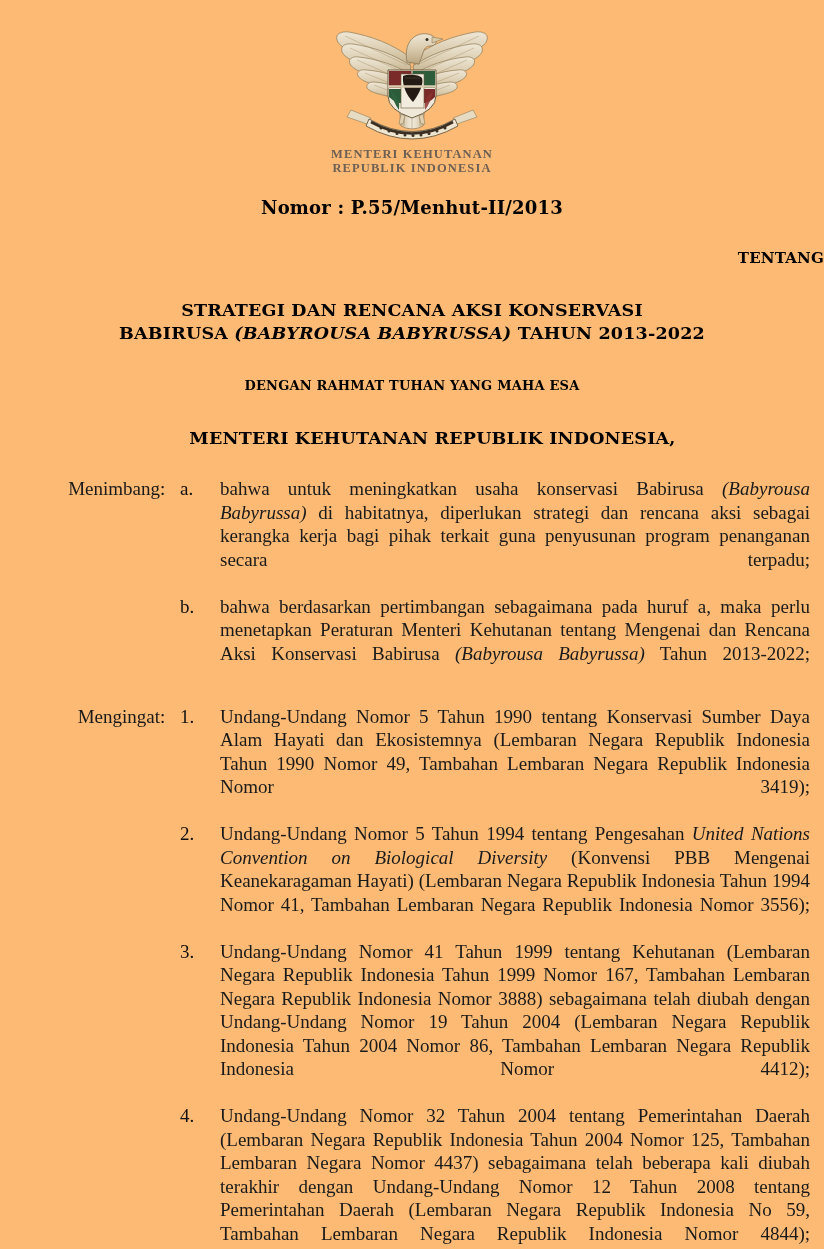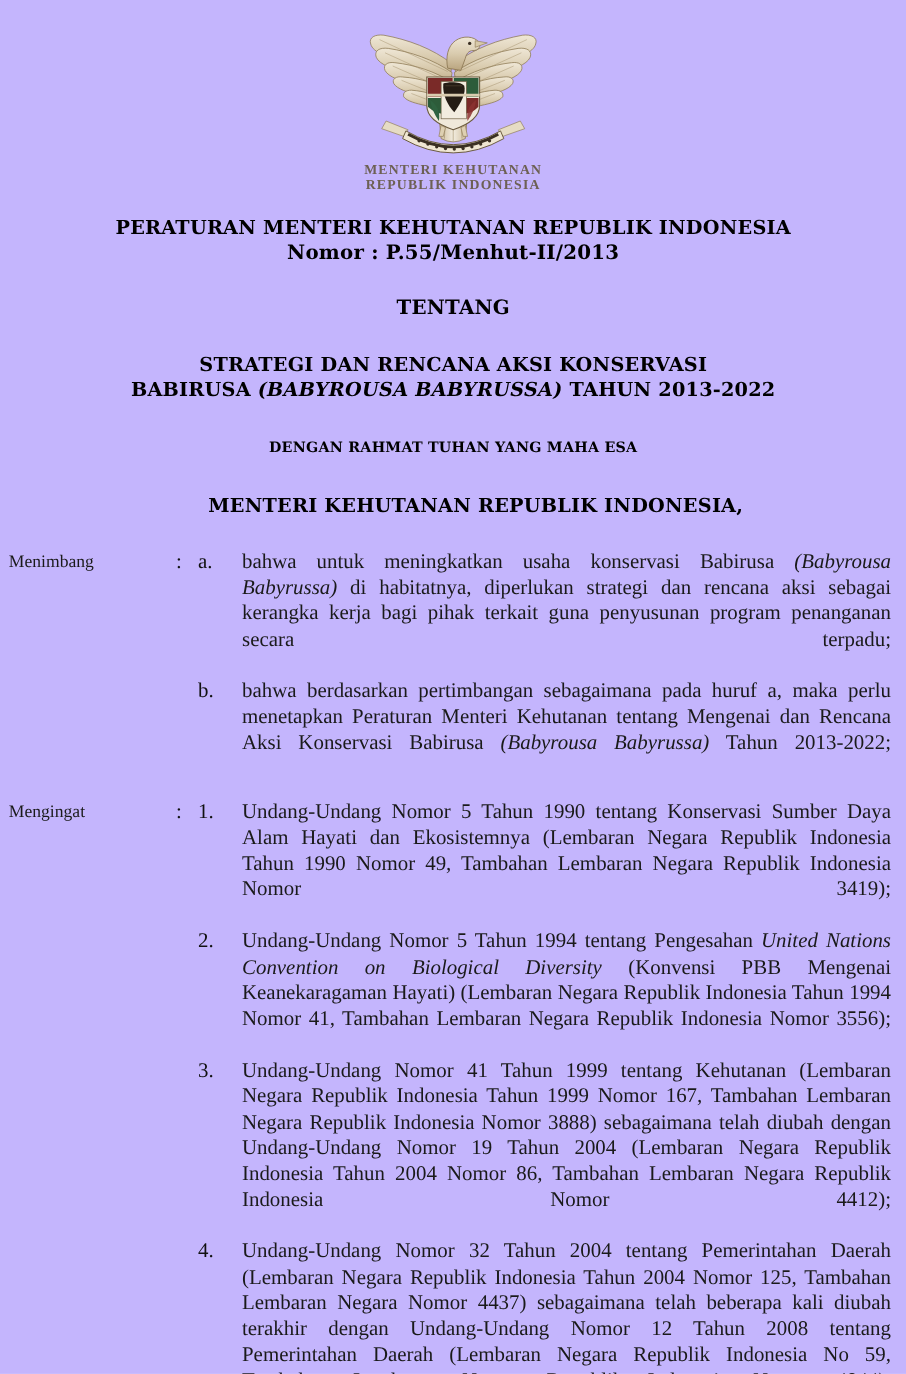--- a/index.html
+++ b/index.html
@@ -13,21 +13,21 @@
     overflow: hidden;
     font-family: "Liberation Serif", "DejaVu Serif", serif;
     color: #111111;
     position: relative;
   }
 
   .page {
     width: 824px;
     height: 1249px;
     position: relative;
-    background: #c4b5fd;
+    background: #fdba74;
     box-sizing: border-box;
   }
 
   
   .emblem-block {
     width: 100%;
     text-align: center;
     padding-top: 18px;
   }
   .emblem-svg-wrap {
@@ -54,45 +54,46 @@
     text-align: center;
   }
   .title-line {
     font-family: "DejaVu Serif", "Liberation Serif", serif;
     font-weight: bold;
     color: #000;
     letter-spacing: 0.2px;
   }
   .t-main1 { font-size: 17.5px; line-height: 22px; }
   .t-main2 { font-size: 18px; line-height: 22px; }
-  .t-tentang { font-size: 18px; line-height: 22px; margin-top: 28px; }
+  .t-tentang { font-size: 15px; line-height: 22px; margin-top: 28px; text-align: right; }
   .t-sub { font-size: 17.5px; line-height: 23px; margin-top: 30px; }
   .t-sub i { font-style: italic; }
   .t-rahmat { font-size: 13px; line-height: 22px; margin-top: 30px; }
   .t-menteri { font-size: 17.5px; line-height: 22px; margin-top: 30px; margin-left: 41px; }
 
   
   .clauses {
     margin-top: 28px;
     padding: 0 14px 0 8px;
   }
   .clause-group {
     display: flex;
     align-items: flex-start;
     margin-bottom: 2px;
   }
   .clause-group + .clause-group { margin-top: 16px; }
 
   .clause-label {
     width: 152px;
     flex: 0 0 152px;
-    font-size: 16px;
+    font-size: 19px;
     line-height: 23.5px;
     color: #1a1a1a;
     white-space: nowrap;
+    text-align: right;
   }
   .clause-colon {
     width: 20px;
     flex: 0 0 20px;
     font-size: 19px;
     line-height: 23.5px;
     text-align: left;
   }
   .clause-items {
     flex: 1 1 auto;
@@ -235,21 +236,20 @@
       </svg>
     </div>
 
     <div class="emblem-caption">
       <div>MENTERI KEHUTANAN</div>
       <div>REPUBLIK INDONESIA</div>
     </div>
   </div>
 
   <div class="title-block">
-    <div class="title-line t-main1">PERATURAN MENTERI KEHUTANAN REPUBLIK INDONESIA</div>
     <div class="title-line t-main2">Nomor : P.55/Menhut-II/2013</div>
     <div class="title-line t-tentang">TENTANG</div>
     <div class="title-line t-sub">
       <div>STRATEGI DAN RENCANA AKSI KONSERVASI</div>
       <div><span>BABIRUSA </span><i>(BABYROUSA BABYRUSSA)</i><span> TAHUN 2013-2022</span></div>
     </div>
     <div class="title-line t-rahmat">DENGAN RAHMAT TUHAN YANG MAHA ESA</div>
     <div class="title-line t-menteri">MENTERI KEHUTANAN REPUBLIK INDONESIA,</div>
   </div>
 

